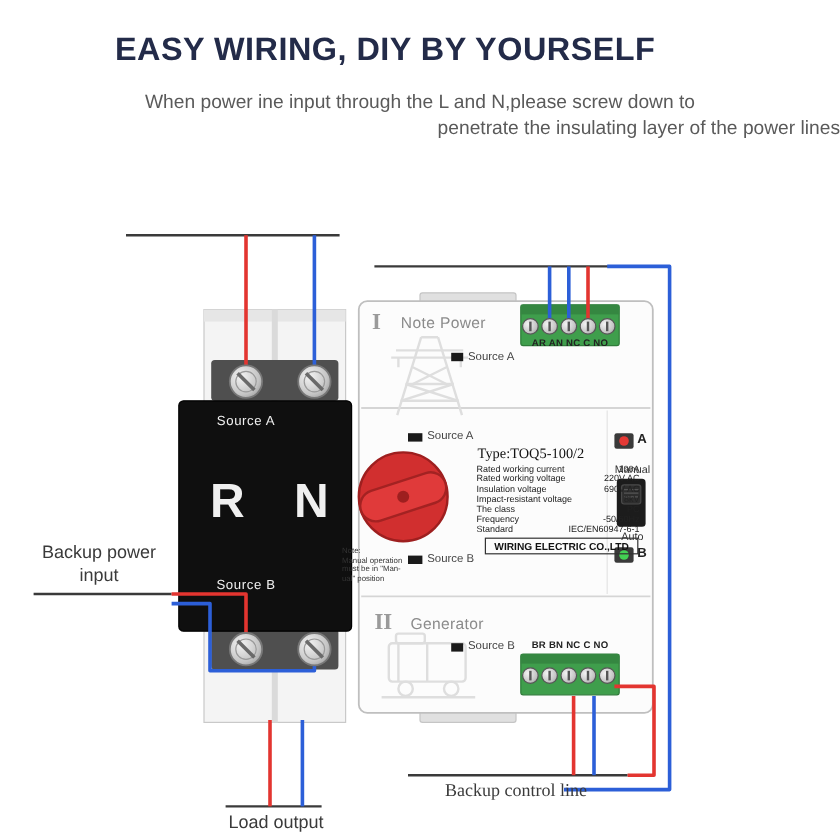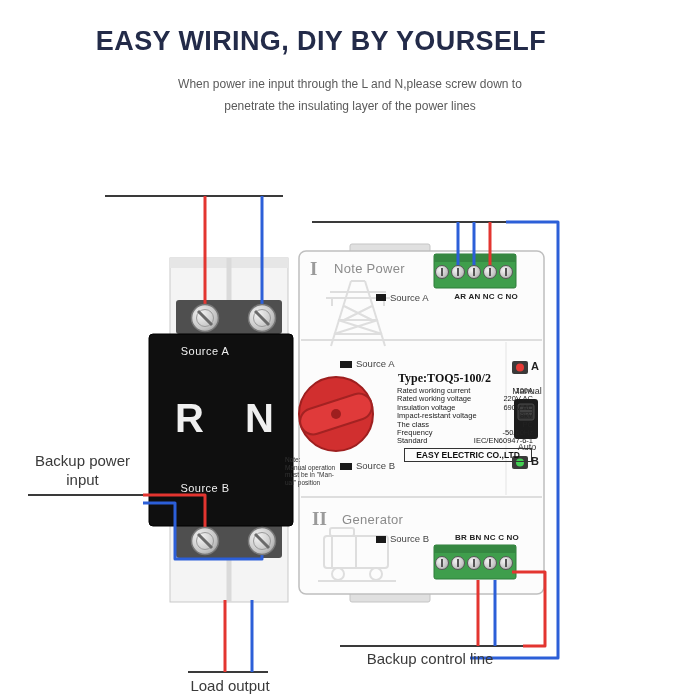--- a/index.html
+++ b/index.html
@@ -1,30 +1,30 @@
 <!DOCTYPE html>
 <html><head>
 <meta charset="utf-8">
 <style>
   html,body{margin:0;padding:0;background:#ffffff;}
   #stage{position:relative;width:700px;height:700px;background:#ffffff;overflow:hidden;
          font-family:"Liberation Sans",sans-serif;}
   .abs{position:absolute;z-index:2;}
   .title{width:642px;left:0;top:26px;text-align:center;font-size:27px;font-weight:800;
          color:#232b49;letter-spacing:.4px;}
-  .subtitle{width:700px;left:0;text-align:center;font-size:12px;color:#5a5a5a;}
+  .subtitle{width:700px;left:0;text-align:center;font-size:16px;color:#5a5a5a;}
   .callout{font-size:15px;color:#3a3a3a;text-align:center;line-height:18px;}
   .blk-txt{color:#f0f0f0;text-align:center;}
   .blk-src{font-size:11px;letter-spacing:.5px;}
   .blk-pole{font-size:40px;font-weight:bold;line-height:44px;}
   .sec-num{font-family:"Liberation Serif",serif;font-weight:bold;font-size:19px;color:#9a9a9a;}
   .sec-title{font-size:13px;color:#8b8b8b;letter-spacing:.3px;}
   .dev-small{font-size:9.5px;color:#444;}
   .terms{font-size:8px;font-weight:bold;color:#222;text-align:center;letter-spacing:.2px;}
-  .type-line{font-family:"Liberation Serif",serif;font-size:12px;font-weight:bold;color:#111;}
+  .type-line{font-family:"Liberation Serif",serif;font-size:12px;font-weight:normal;color:#111;}
   .specs{width:136px;font-size:7.5px;color:#222;}
   .spec-row{display:flex;justify-content:space-between;line-height:8.4px;white-space:nowrap;}
   .brand{width:126px;font-size:8.5px;font-weight:bold;color:#111;text-align:center;
          border:1px solid #333;padding:1px 0;}
   .note{font-size:6.5px;line-height:7.5px;color:#333;width:60px;}
   .ctl{font-size:9px;color:#333;text-align:center;width:36px;}
   .ind{font-size:11px;font-weight:bold;color:#222;}
   svg{position:absolute;left:0;top:0;z-index:1;}
 </style>
 </head>
@@ -163,36 +163,36 @@
       <use href="#smallscrew" x="442" y="563"></use>
       <use href="#smallscrew" x="458" y="563"></use>
       <use href="#smallscrew" x="474" y="563"></use>
       <use href="#smallscrew" x="490" y="563"></use>
       <use href="#smallscrew" x="506" y="563"></use>
     </g>
   </svg>
 
   <div class="abs title">EASY WIRING, DIY BY YOURSELF</div>
   <div class="abs subtitle" style="top:77px;">When power ine input through the L and N,please screw down to</div>
-  <div class="abs subtitle" style="top:99px;">penetrate the insulating layer of the power lines</div>
+  <div class="abs subtitle" style="top:99px;text-align:right;">penetrate the insulating layer of the power lines</div>
 
   <div class="abs callout" style="left:20px;top:452px;width:125px;">Backup power</div>
   <div class="abs callout" style="left:20px;top:471px;width:125px;">input</div>
-  <div class="abs callout" style="left:335px;top:650px;width:190px;">Backup control line</div>
+  <div class="abs callout" style="left:335px;top:650px;width:190px;font-family:Liberation Serif, serif;">Backup control line</div>
   <div class="abs callout" style="left:185px;top:677px;width:90px;">Load output</div>
 
   <div class="abs blk-txt blk-src" style="left:150px;top:345px;width:110px;">Source A</div>
   <div class="abs blk-txt blk-pole" style="left:152px;top:396px;width:75px;">R</div>
   <div class="abs blk-txt blk-pole" style="left:222px;top:396px;width:75px;">N</div>
   <div class="abs blk-txt blk-src" style="left:150px;top:482px;width:110px;">Source B</div>
 
   <div class="abs sec-num" style="left:310px;top:258px;">I</div>
   <div class="abs sec-title" style="left:334px;top:261px;">Note Power</div>
   <div class="abs dev-small" style="left:390px;top:292px;">Source A</div>
-  <div class="abs terms" style="left:432px;top:292px;width:86px;text-align:right;">AR AN NC C NO</div>
+  <div class="abs terms" style="left:432px;top:281px;width:86px;">AR AN NC C NO</div>
 
   <div class="abs dev-small" style="left:356px;top:358px;">Source A</div>
   <div class="abs type-line" style="left:398px;top:371px;">Type:TOQ5-100/2</div>
 
   <div class="abs specs" style="left:397px;top:387px;">
     <div class="spec-row">
         <span>Rated working current</span>
         <span>100A</span>
       </div>
     <div class="spec-row">
@@ -214,34 +214,34 @@
     <div class="spec-row">
         <span>Frequency</span>
         <span>-50/60Hz</span>
       </div>
     <div class="spec-row">
         <span>Standard</span>
         <span>IEC/EN60947-6-1</span>
       </div>
   </div>
 
-  <div class="abs brand" style="left:404px;top:448px;">EASY ELECTRIC CO.,LTD</div>
+  <div class="abs brand" style="left:404px;top:448px;">WIRING ELECTRIC CO.,LTD</div>
 
   <div class="abs note" style="left:285px;top:456px;">
     <div>Note:</div>
     <div>Manual operation</div>
     <div>must be in "Man-</div>
     <div>ual" position</div>
   </div>
 
   <div class="abs dev-small" style="left:356px;top:460px;">Source B</div>
 
   <div class="abs ind" style="left:531px;top:360px;">A</div>
   <div class="abs ctl" style="left:509px;top:386px;">Manual</div>
   <div class="abs ctl" style="left:509px;top:442px;">Auto</div>
   <div class="abs ind" style="left:531px;top:455px;">B</div>
 
   <div class="abs sec-num" style="left:312px;top:508px;">II</div>
   <div class="abs sec-title" style="left:342px;top:512px;">Generator</div>
   <div class="abs dev-small" style="left:390px;top:533px;">Source B</div>
-  <div class="abs terms" style="left:444px;top:533px;width:86px;">BR BN NC C NO</div>
+  <div class="abs terms" style="left:432px;top:533px;width:86px;">BR BN NC C NO</div>
 
 </div>
 
 </body></html>

